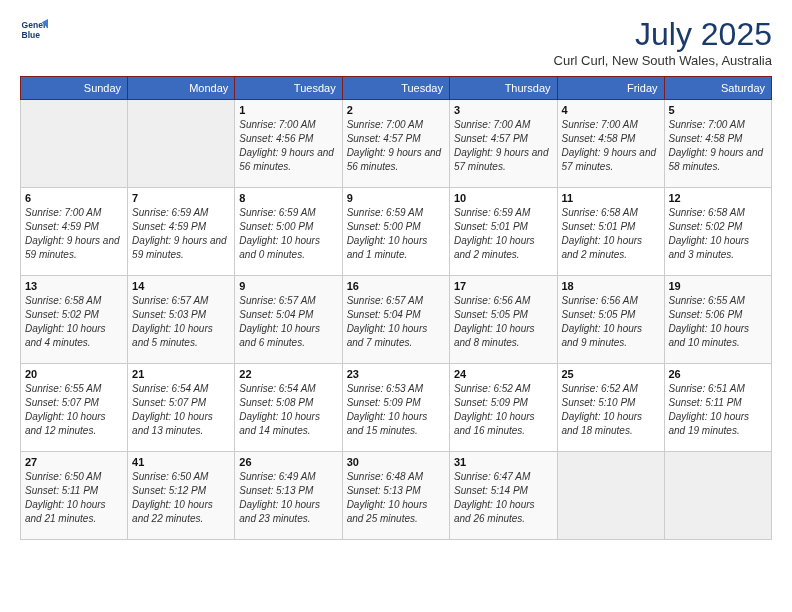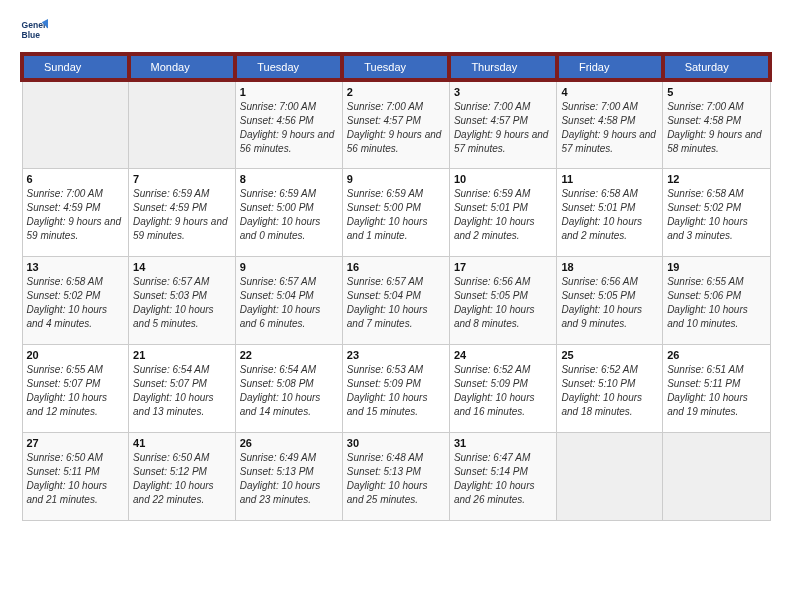--- a/index.html
+++ b/index.html
@@ -44,25 +44,25 @@
       color: #333;
     }
     .calendar {
       width: 100%;
       border-collapse: collapse;
       font-size: 9.5px;
     }
     .calendar thead th {
       background: #3a6bbf;
       color: #fff;
-      padding: 5px 20px;
-      text-align: left;
+      padding: 5px 6px;
+      text-align: right;
       font-size: 11px;
       font-weight: normal;
-      border: 4px solid #7f1d1d;
+      border: 1px solid #7f1d1d;
     }
     .calendar tbody td {
       border: 1px solid #ccc;
       vertical-align: top;
       padding: 4px 4px;
       width: 110px;
       height: 88px;
       background: #fff;
     }
     .calendar tbody tr:nth-child(odd) td {
@@ -93,20 +93,24 @@
 <div class="page">
   <div class="header">
     <div class="logo">
       <svg class="logo-icon" viewBox="0 0 36 36">
         <rect x="0" y="0" width="36" height="36" fill="none"></rect>
         <text x="2" y="16" font-size="11" font-weight="bold" fill="#1a3a6b" font-family="Arial">General</text>
         <text x="2" y="28" font-size="11" font-weight="bold" fill="#1a3a6b" font-family="Arial">Blue</text>
         <polygon points="28,8 36,4 36,16" fill="#3a7fd5"></polygon>
       </svg>
     </div>
+    <div class="title-block">
+      <div class="month-title">July 2025</div>
+      <div class="location">Curl Curl, New South Wales, Australia</div>
+    </div>
   </div>
 
   <table class="calendar">
     <thead>
       <tr>
       <th>Sunday</th>
           <th>Monday</th>
           <th>Tuesday</th>
           <th>Tuesday</th>
           <th>Thursday</th>

